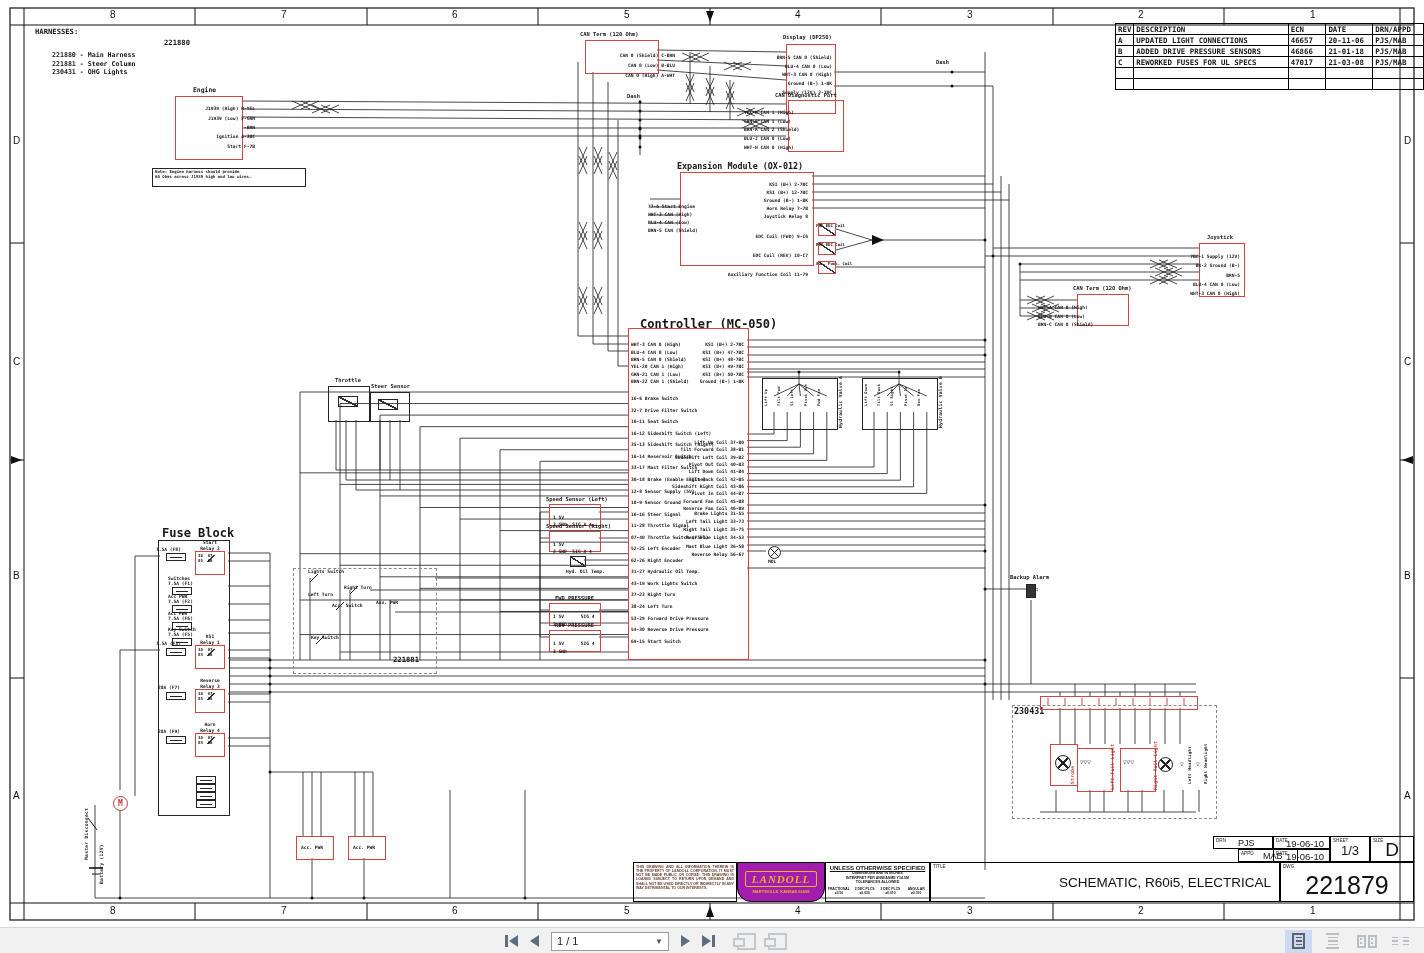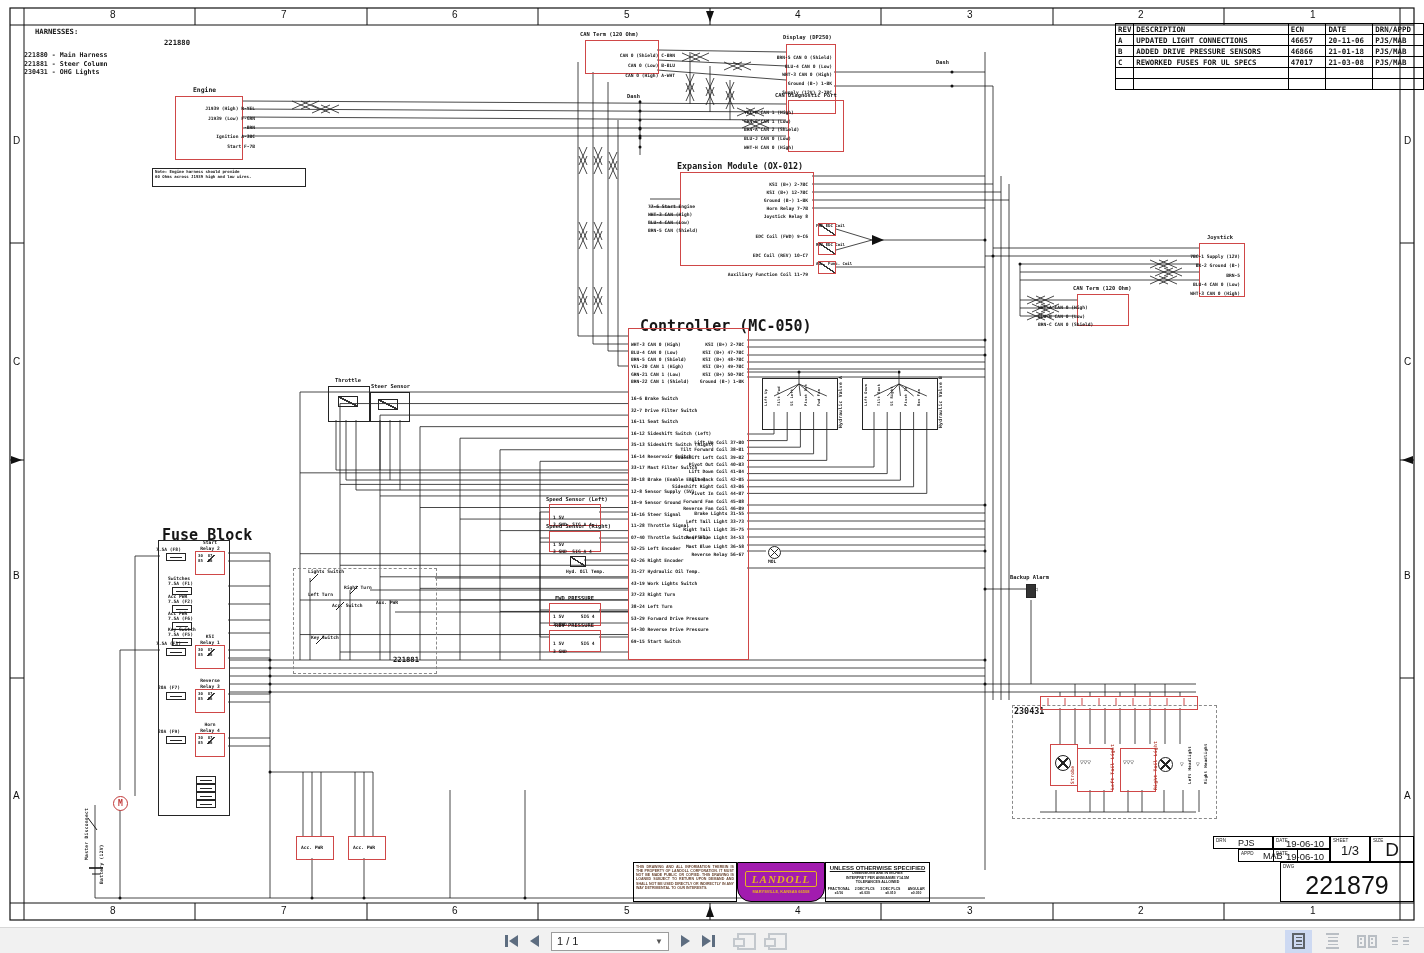--- a/index.html
+++ b/index.html
@@ -1,21 +1,21 @@
 <!DOCTYPE html>
 <html><head>
 <meta charset="utf-8">
 <style>
   html,body{margin:0;padding:0;background:#e8e8e8}
   #app{position:relative;width:1424px;height:953px;background:#fff;overflow:hidden;
        font-family:"DejaVu Sans Mono",monospace;color:#161616}
   .abs{position:absolute}
   .lbl{position:absolute;color:#161616;white-space:pre;line-height:1.22;font-weight:bold}
   .f3{font-size:4px}.f4{font-size:4.6px}.f5{font-size:5.4px}.f6{font-size:6.4px}
-  .f7{font-size:7.2px}.f8{font-size:8.4px}.f9{font-size:15px}
+  .f7{font-size:7.2px}.f8{font-size:8.4px}.f9{font-size:12px}
   .red{color:#b03a2e}
   .rbox{position:absolute;border:1.4px solid #cf4747}
   .kbox{position:absolute;border:1px solid #242424}
   .dashb{position:absolute;border:1.2px dashed #8a8a8a}
   .vtext{writing-mode:vertical-rl;transform:rotate(180deg);letter-spacing:.3px}
   .pins{position:absolute;font-size:4.6px;font-weight:bold;color:#161616;white-space:pre;line-height:1}
   .pins>div{height:var(--lh,8px)}
   .pins.r{text-align:right}
   .relay{position:absolute;width:30px;height:24px;border:1.4px solid #cf4747;font-size:4px;
          font-weight:bold;white-space:pre;padding:1px 2px;box-sizing:border-box;
@@ -422,21 +422,21 @@
         <div class="zone zl" style="left: 13px; top: 356px;">C</div>
         <div class="zone zl" style="left: 13px; top: 570px;">B</div>
         <div class="zone zl" style="left: 13px; top: 790px;">A</div>
       <div class="zone zr" style="left: 1404px; top: 135px;">D</div>
         <div class="zone zr" style="left: 1404px; top: 356px;">C</div>
         <div class="zone zr" style="left: 1404px; top: 570px;">B</div>
         <div class="zone zr" style="left: 1404px; top: 790px;">A</div>
     </div>
 
     <div class="lbl f7" style="left:35px;top:28px">HARNESSES:</div>
-    <div class="pins" style="left:24px;top:39px;--lh:8.6px;font-size:6.6px">
+    <div class="pins" style="left:52px;top:39px;--lh:8.6px;font-size:6.6px">
       <div>221880 - Main Harness</div><div>221881 - Steer Column</div><div>230431 - OHG Lights</div>
     </div>
     <div class="lbl f7" style="left:164px;top:39px">221880</div>
 
     <table id="revtbl">
       <thead>
           <tr>
         <th>REV</th>
         <th style="width:150px">DESCRIPTION</th>
         <th style="width:33px">ECN</th>
@@ -710,20 +710,24 @@
           <div>INTERPRET PER ANSI/ASME Y14.5M</div>
           <div>TOLERANCES ALLOWED</div>
       </div>
       <div style="display:flex;justify-content:space-around;font-size:3.4px;font-weight:bold;margin-top:2px">
         <div style="width:24%">FRACTIONAL ±1/16</div>
           <div style="width:24%">2 DEC PLCS ±0.030</div>
           <div style="width:24%">3 DEC PLCS ±0.010</div>
           <div style="width:24%">ANGULAR ±0.010</div>
       </div>
     </div>
+    <div class="tb" style="left:930px;top:862px;width:350px;height:40px">
+      <span class="tag">TITLE</span>
+      <div style="position:absolute;right:8px;top:12px;font-size:13.5px;color:#111">SCHEMATIC, R60i5, ELECTRICAL</div>
+    </div>
     <div class="tb" style="left:1280px;top:862px;width:134px;height:40px">
       <span class="tag">DWG</span>
       <div style="position:absolute;left:0;right:0;top:8px;text-align:center;font-size:25px;color:#111">221879</div>
     </div>
     <div class="tb" style="left:1213px;top:836px;width:60px;height:13px">
       <span class="tag">DRN</span>
       <div style="position:absolute;left:24px;top:1px;font-size:9px">PJS</div>
     </div>
     <div class="tb" style="left:1238px;top:849px;width:60px;height:13px">
       <span class="tag">APPD</span>

